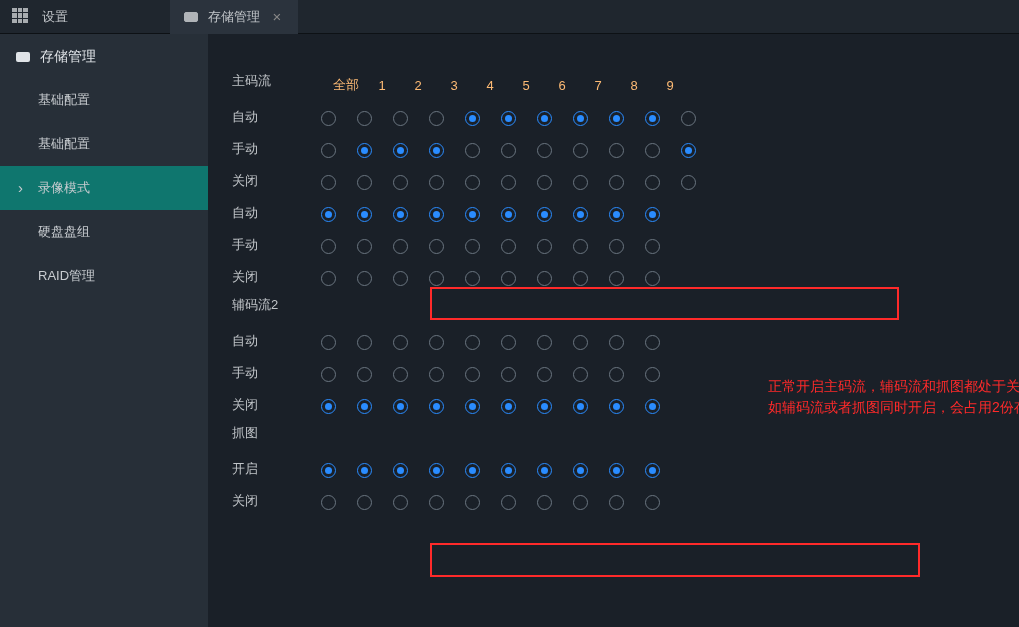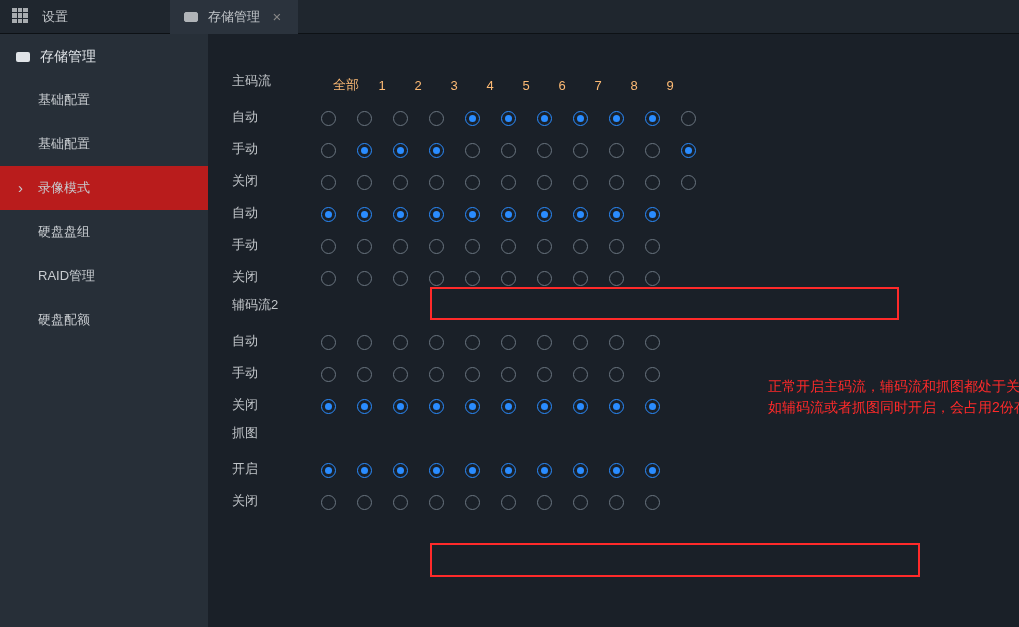--- a/index.html
+++ b/index.html
@@ -80,21 +80,21 @@
       background: #e0e4e8;
     }
     .menu-item {
       padding: 13px 10px 13px 38px;
       cursor: pointer;
       color: #c8ccd0;
       font-size: 13px;
       position: relative;
     }
     .menu-item.active {
-      background: #b91c1c;
+      background: #0f766e;
     }
     .menu-item.active::before {
       content: "›";
       position: absolute;
       left: 18px;
       top: 50%;
       transform: translateY(-52%);
       font-size: 15px;
       color: #c8ccd0;
     }
@@ -197,21 +197,20 @@
     <div class="sidebar-header">
       <span class="disk-icon"></span>
       <span>存储管理</span>
     </div>
     <div id="menu">
         <div class="menu-item">基础配置</div>
         <div class="menu-item">基础配置</div>
         <div class="menu-item active">录像模式</div>
         <div class="menu-item">硬盘盘组</div>
         <div class="menu-item">RAID管理</div>
-        <div class="menu-item">硬盘配额</div>
       </div>
   </div>
 
   <div class="content" id="content">
       <div class="row header-row">
         <div class="row-label section-label">主码流</div>
         <div class="radios">
           <div class="col">全部</div>
           <div class="col">1</div>
           <div class="col">2</div>

